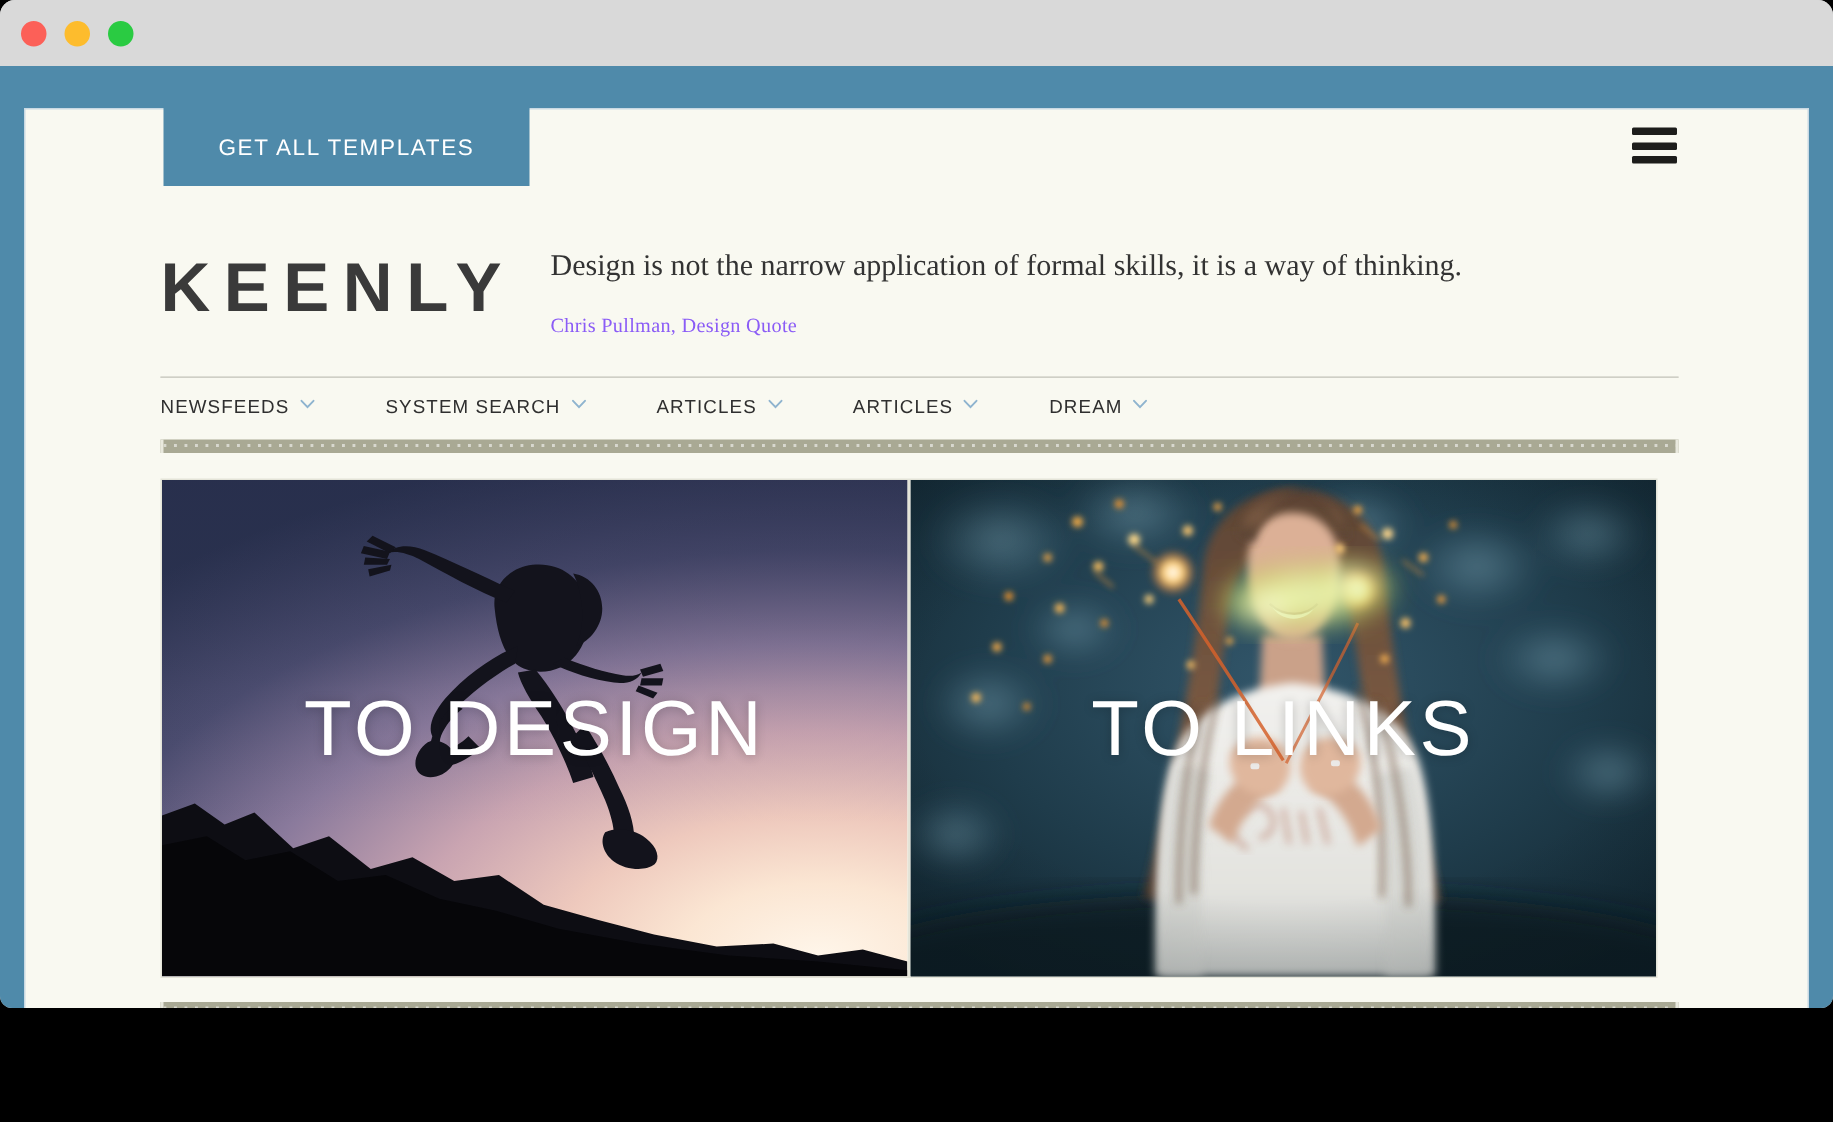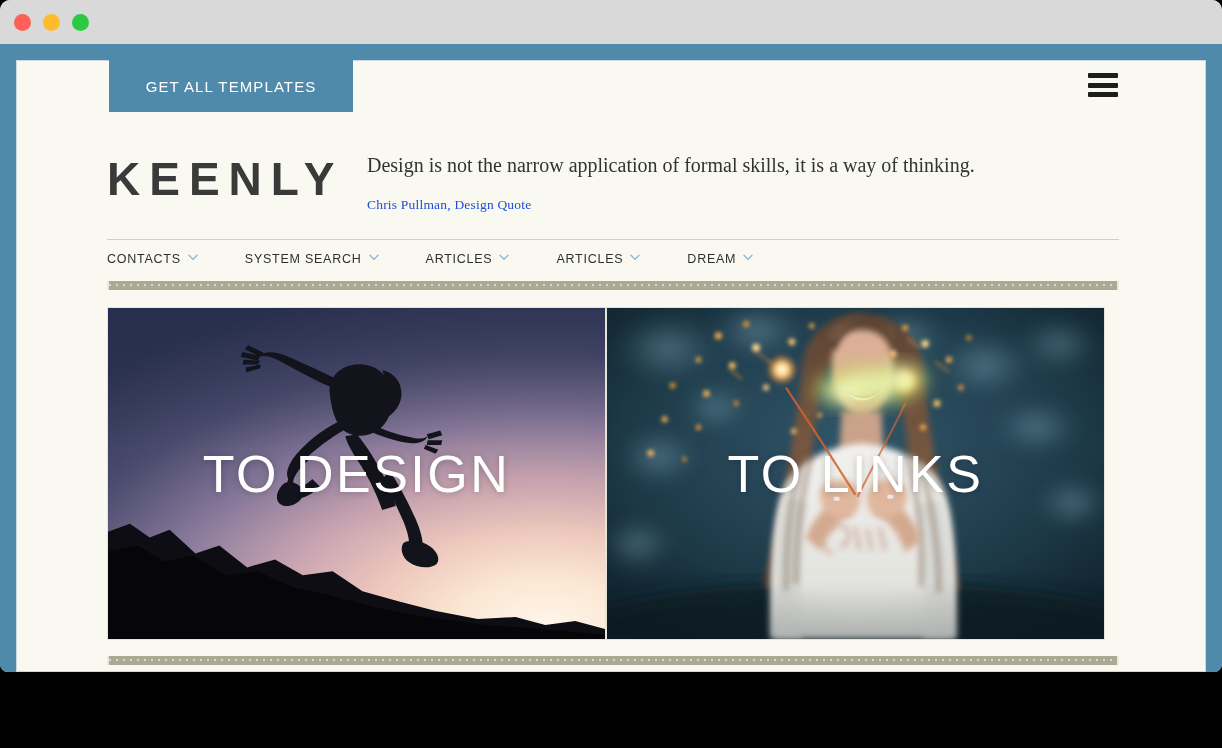--- a/index.html
+++ b/index.html
@@ -54,21 +54,21 @@
     top: 44px;
     width: 1222px;
     height: 628px;
     background: #4f8aaa;
   }
 
   
   .page {
     position: absolute;
     left: 16px;
-    top: 16px;            
+    top: 28px;            
     width: 1190px;
     height: 612px;
     background: #f9f9f1;
     border: 1px solid #c9d9e3;
   }
 
   
   .cta-tab {
     position: absolute;
     left: 92px;
@@ -133,21 +133,21 @@
   .quote-text {
     font-family: "Liberation Serif", serif;
     font-size: 20px;
     color: #333333;
     line-height: 1.3;
     white-space: nowrap;
   }
   .quote-author {
     font-family: "Liberation Serif", serif;
     font-size: 13.5px;
-    color: #1d4ed8;
+    color: #8b5cf6;
     margin-top: 19px;
     letter-spacing: 0.2px;
   }
 
   
   .hr-thin {
     width: 1012px;
     height: 1px;
     background: #dcdcd4;
     border-top: 1px solid #cfcfc6;
@@ -299,21 +299,21 @@
               <div class="quote-text">Design is not the narrow application of formal skills, it is a way of thinking.</div>
               <div class="quote-author">Chris Pullman, Design Quote</div>
             </div>
           </div>
 
           <div class="hr-thin"></div>
 
           <nav class="nav">
 
             <div class="nav-item">
-              <span>CONTACTS</span>
+              <span>NEWSFEEDS</span>
               <span class="chev">
                 <svg viewBox="0 0 10 7" width="10" height="7">
                     <path d="M1 1.2 L5 5.4 L9 1.2" fill="none" stroke="#8fb4cf" stroke-width="1.3" stroke-linecap="round"></path>
                   </svg>
               </span>
             </div>
 
             <div class="nav-item">
               <span>SYSTEM SEARCH</span>
               <span class="chev">

